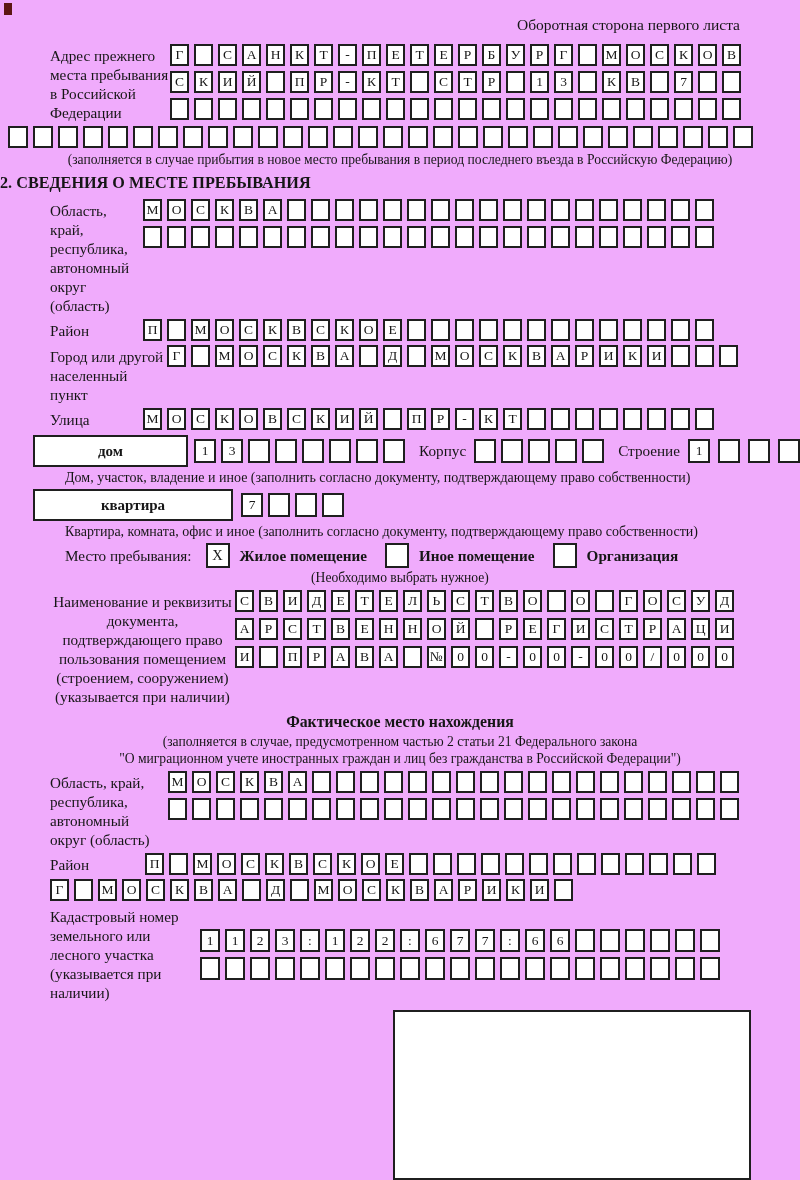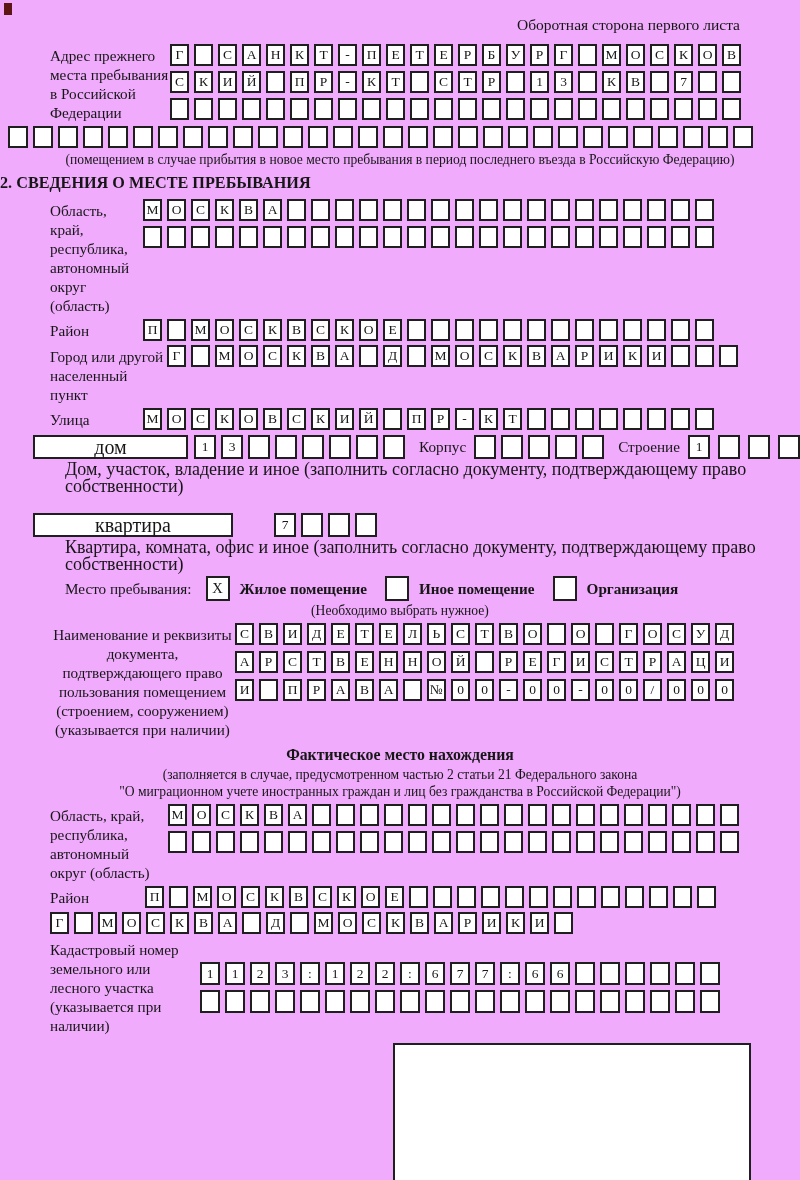--- a/index.html
+++ b/index.html
@@ -26,29 +26,29 @@
   .bigcells .cell{width:20px;height:23px;}
   .fullrow{margin:4px 0 0 8px;}
   .fullrow .cell{width:20px;}
 
   .note-c{text-align:center;font-size:13.6px;line-height:17px;margin-top:3px;}
   .h2{text-align:left;font-weight:bold;font-size:16.2px;line-height:20px;margin:5px 0 6px 0;}
 
   
   .domrow{display:flex;align-items:center;margin:5px 0 0 33px;}
   .widebox{
-    box-sizing:border-box;border:2px solid #1f1f1f;height:24px;
-    display:flex;align-items:center;justify-content:center;font-size:20px;background:#fff;
+    box-sizing:border-box;border:2px solid #1f1f1f;height:32px;
+    display:flex;align-items:center;justify-content:center;font-size:15px;background:#fff;font-weight:bold;
   }
   .wb-dom{width:167px;margin-right:6px;}
   .wb-kv{width:200px;margin-right:8px;}
   .domrow .cell{width:22px;height:24px;}
   .inline-lbl{font-size:15.2px;margin:0 8px 0 14px;text-align:center;}
   .g8{gap:8px;}
-  .small-note{font-size:18px;line-height:17px;margin:2px 0 0 65px;}
+  .small-note{font-size:14px;line-height:17px;margin:2px 0 0 65px;}
 
   
   .mestorow{display:flex;align-items:center;margin:3px 16px 0 65px;font-size:15.2px;}
   .cb{
     box-sizing:border-box;width:24px;height:25px;border:2px solid #1f1f1f;
     display:flex;align-items:center;justify-content:center;font-size:14.5px;background:#fff;
     margin:0 10px 0 14px;flex:0 0 auto;
   }
   .optlbl{flex:0 0 auto;font-weight:bold;}
   .opt-gap{margin-left:18px;}
@@ -178,21 +178,21 @@
       <span class="cell">&nbsp;</span>
       <span class="cell">&nbsp;</span>
       <span class="cell">&nbsp;</span>
       <span class="cell">&nbsp;</span>
       <span class="cell">&nbsp;</span>
       <span class="cell">&nbsp;</span>
       <span class="cell">&nbsp;</span>
       <span class="cell">&nbsp;</span>
       <span class="cell">&nbsp;</span>
     </div>
-  <div class="note-c">(помещением в случае прибытия в новое место пребывания в период последнего въезда в Российскую Федерацию)</div>
+  <div class="note-c">(заполняется в случае прибытия в новое место пребывания в период последнего въезда в Российскую Федерацию)</div>
 
   <div class="h2">2. СВЕДЕНИЯ О МЕСТЕ ПРЕБЫВАНИЯ</div>
 
   <div class="frow">
     <div class="lbl w93">Область, край, республика, автономный округ (область)</div>
     <div class="stack">
       <div class="boxrow">
           <span class="cell">М</span>
           <span class="cell">О</span>
           <span class="cell">С</span>
@@ -360,21 +360,21 @@
     <span class="inline-lbl">Строение</span>
     <div class="boxrow g8">
         <span class="cell">1</span>
         <span class="cell">&nbsp;</span>
         <span class="cell">&nbsp;</span>
         <span class="cell">&nbsp;</span>
       </div>
   </div>
   <div class="small-note" style="margin-left:65px;">Дом, участок, владение и иное (заполнить согласно документу, подтверждающему право собственности)</div>
 
-  <div class="domrow" style="margin-top:18px;gap:33px;">
+  <div class="domrow" style="margin-top:3px;">
     <div class="widebox wb-kv">квартира</div>
     <div class="boxrow">
         <span class="cell">7</span>
         <span class="cell">&nbsp;</span>
         <span class="cell">&nbsp;</span>
         <span class="cell">&nbsp;</span>
       </div>
   </div>
   <div class="small-note">Квартира, комната, офис и иное (заполнить согласно документу, подтверждающему право собственности)</div>
 

